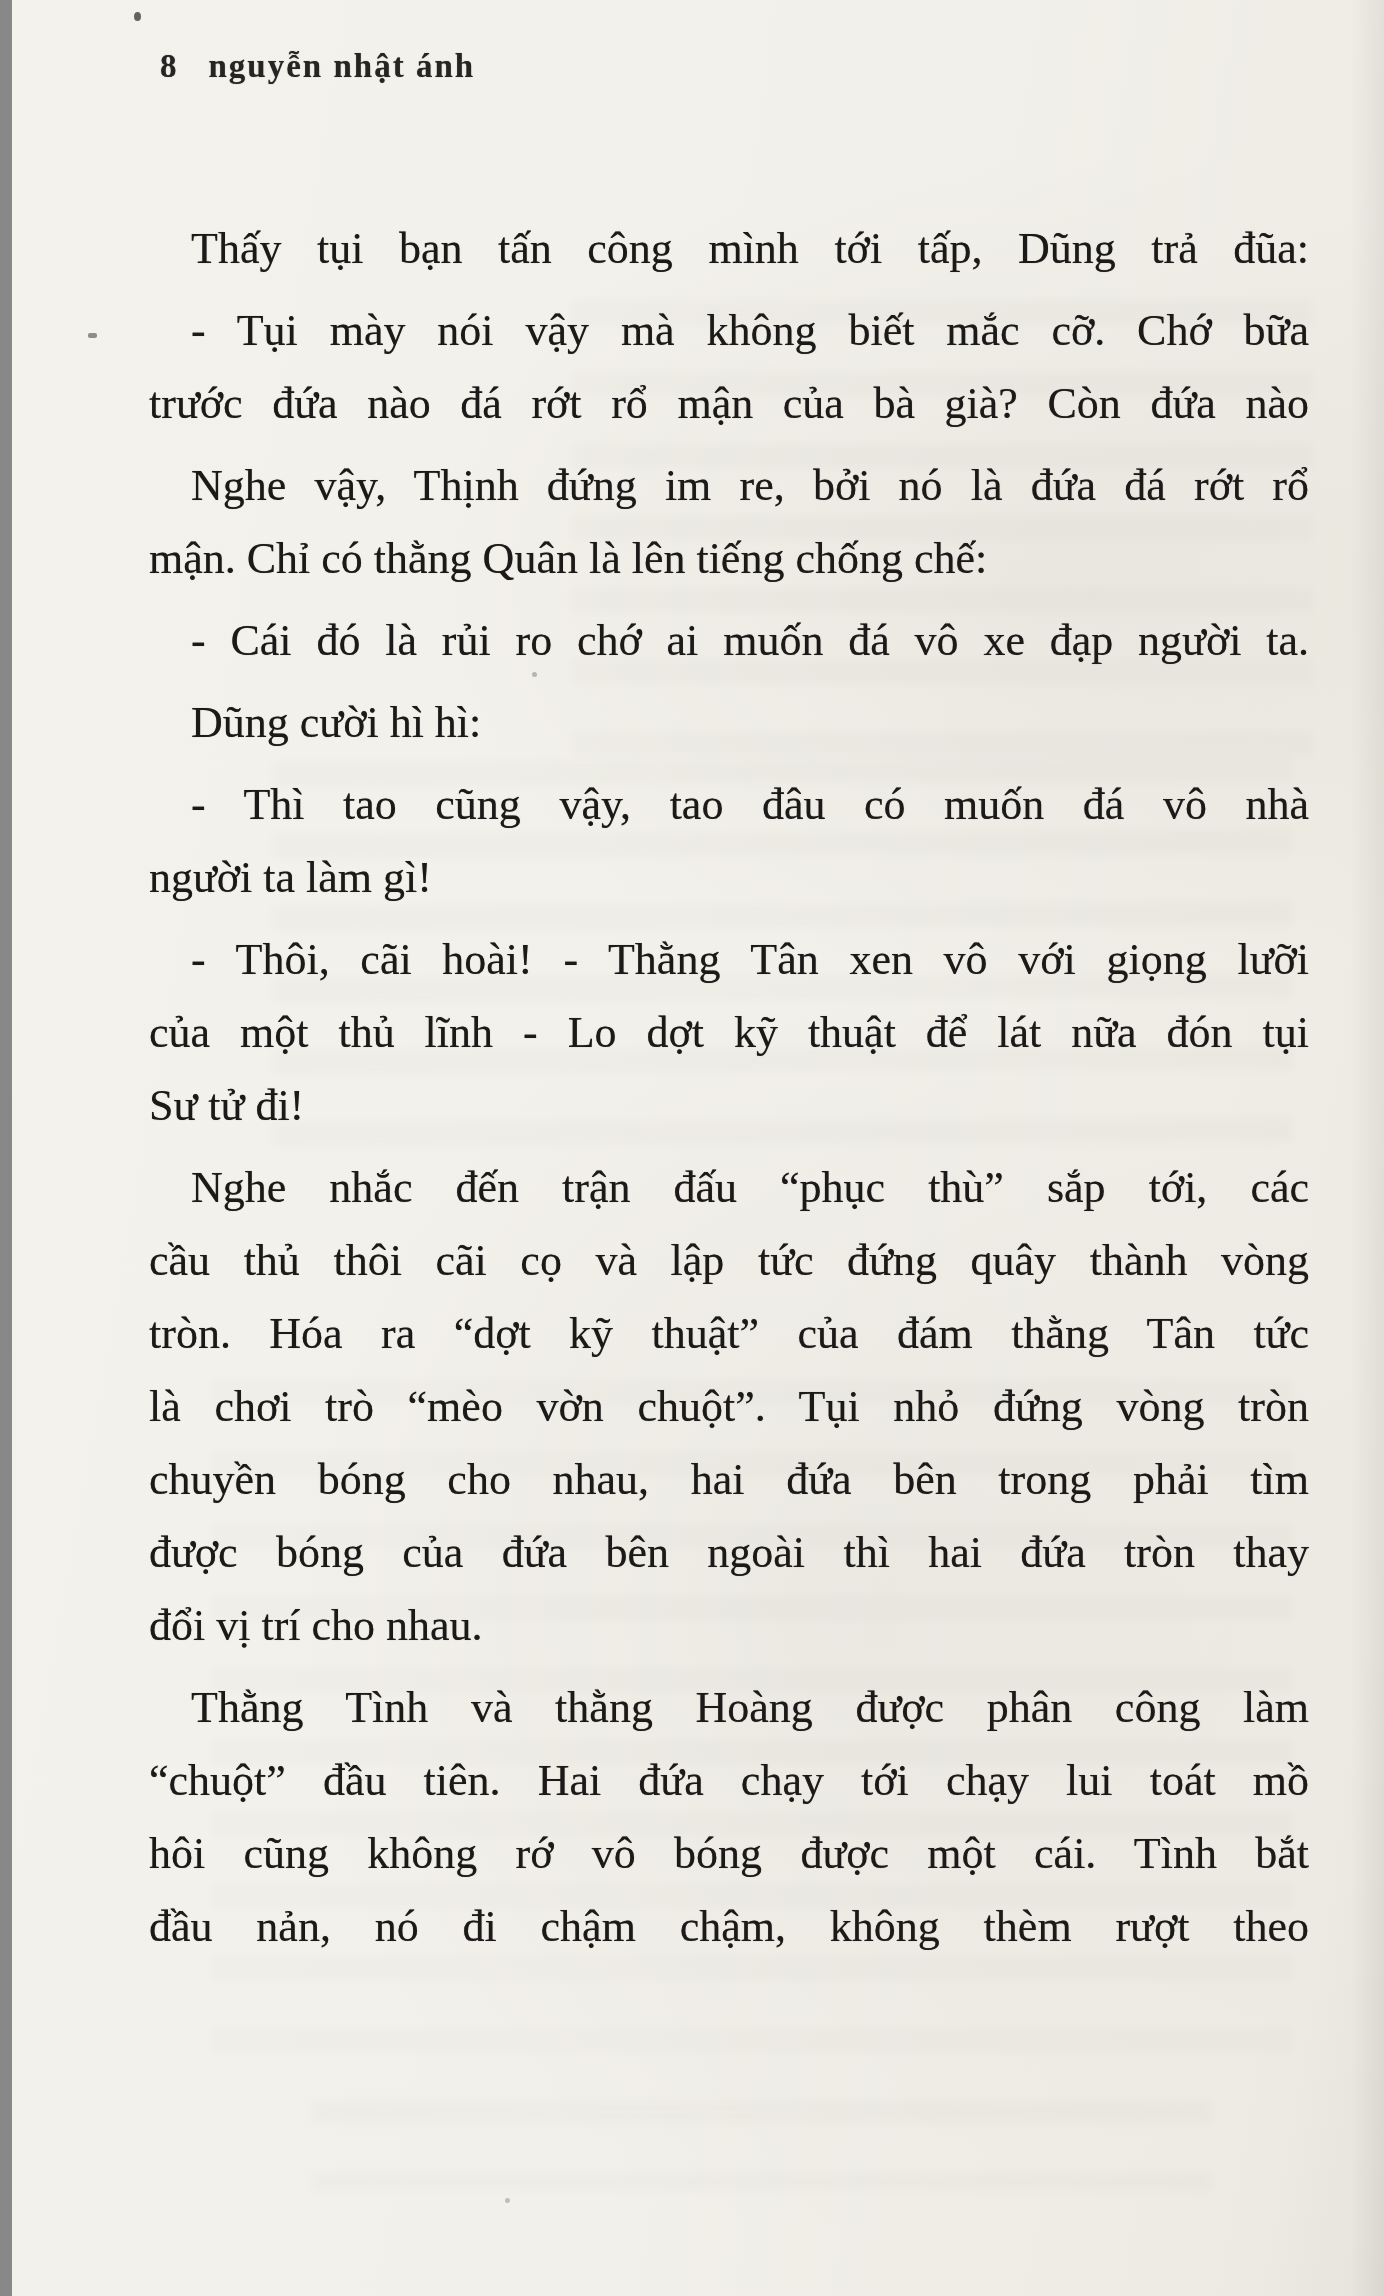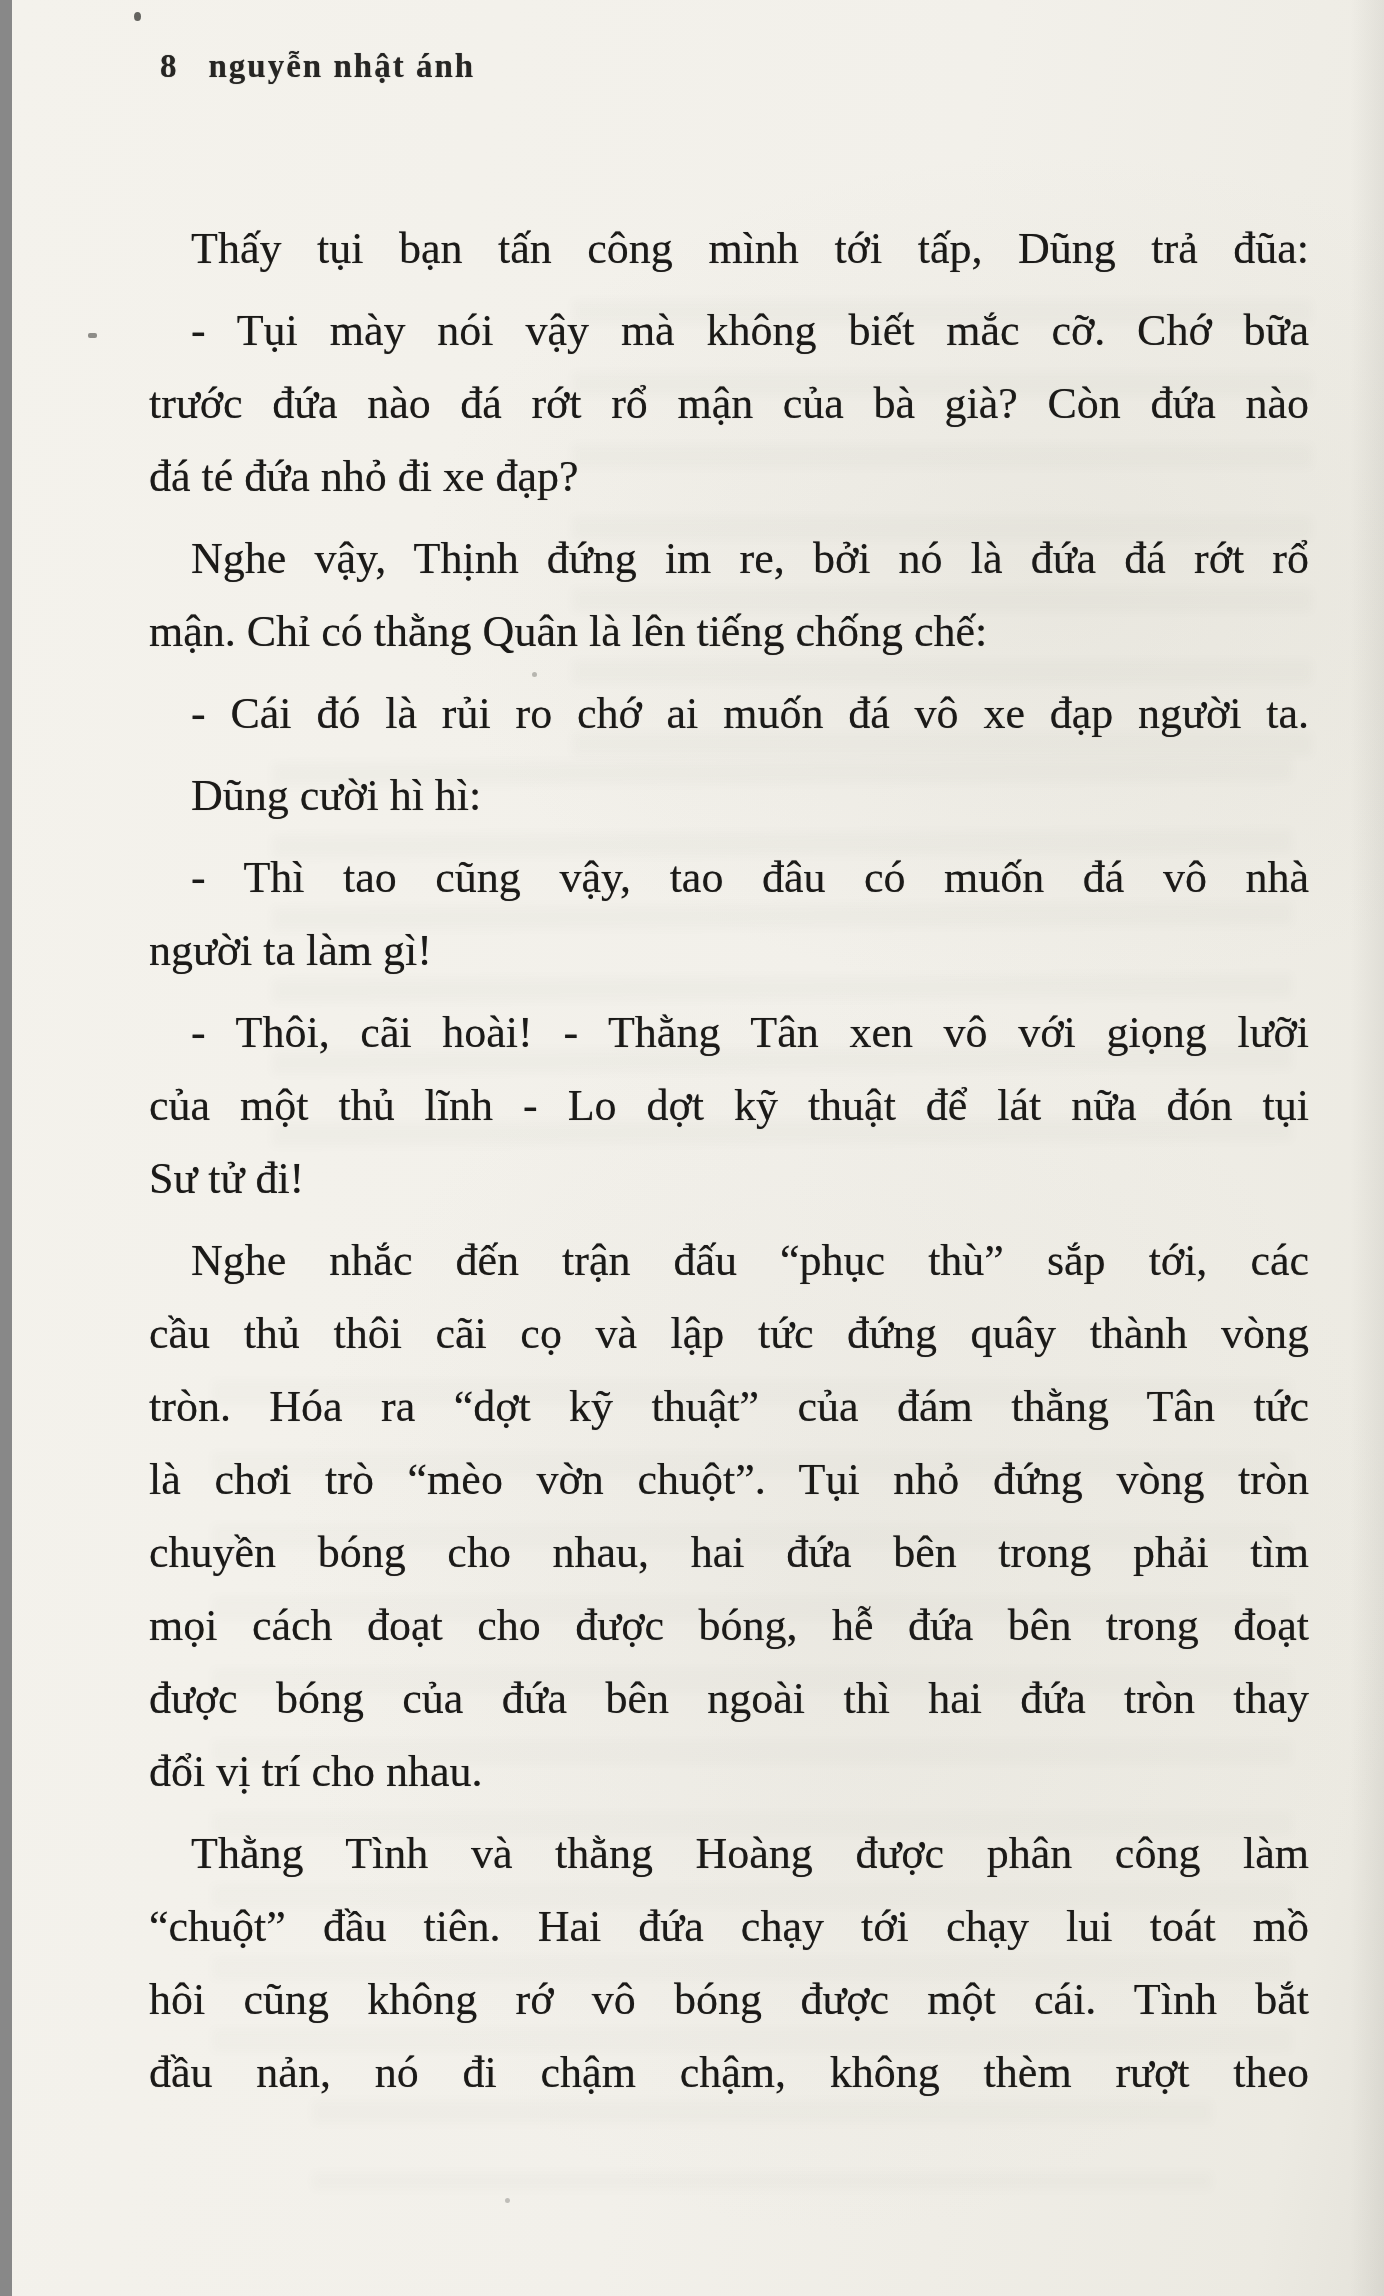--- a/index.html
+++ b/index.html
@@ -84,36 +84,34 @@
   <div class="speck speck-4"></div>
 
   <div class="running-header">
     <span class="num">8</span><span>nguyễn nhật ánh</span>
   </div>
 
   <div class="body-text">
       <div class="line indent">Thấy tụi bạn tấn công mình tới tấp, Dũng trả đũa:</div>
       <div class="line indent para">- Tụi mày nói vậy mà không biết mắc cỡ. Chớ bữa</div>
       <div class="line">trước đứa nào đá rớt rổ mận của bà già? Còn đứa nào</div>
-      <div class="line noj">đá té đứa nhỏ đi xe đạp?</div>
       <div class="line indent para">Nghe vậy, Thịnh đứng im re, bởi nó là đứa đá rớt rổ</div>
       <div class="line noj">mận. Chỉ có thằng Quân là lên tiếng chống chế:</div>
       <div class="line indent para">- Cái đó là rủi ro chớ ai muốn đá vô xe đạp người ta.</div>
       <div class="line indent noj para">Dũng cười hì hì:</div>
       <div class="line indent para">- Thì tao cũng vậy, tao đâu có muốn đá vô nhà</div>
       <div class="line noj">người ta làm gì!</div>
       <div class="line indent para">- Thôi, cãi hoài! - Thằng Tân xen vô với giọng lưỡi</div>
       <div class="line">của một thủ lĩnh - Lo dợt kỹ thuật để lát nữa đón tụi</div>
       <div class="line noj">Sư tử đi!</div>
       <div class="line indent para">Nghe nhắc đến trận đấu “phục thù” sắp tới, các</div>
       <div class="line">cầu thủ thôi cãi cọ và lập tức đứng quây thành vòng</div>
       <div class="line">tròn. Hóa ra “dợt kỹ thuật” của đám thằng Tân tức</div>
       <div class="line">là chơi trò “mèo vờn chuột”. Tụi nhỏ đứng vòng tròn</div>
       <div class="line">chuyền bóng cho nhau, hai đứa bên trong phải tìm</div>
-      <div class="line">mọi cách đoạt cho được bóng, hễ đứa bên trong đoạt</div>
       <div class="line">được bóng của đứa bên ngoài thì hai đứa tròn thay</div>
       <div class="line noj">đổi vị trí cho nhau.</div>
       <div class="line indent para">Thằng Tình và thằng Hoàng được phân công làm</div>
       <div class="line">“chuột” đầu tiên. Hai đứa chạy tới chạy lui toát mồ</div>
       <div class="line">hôi cũng không rớ vô bóng được một cái. Tình bắt</div>
       <div class="line">đầu nản, nó đi chậm chậm, không thèm rượt theo</div>
     </div>
 
 </div>
 

